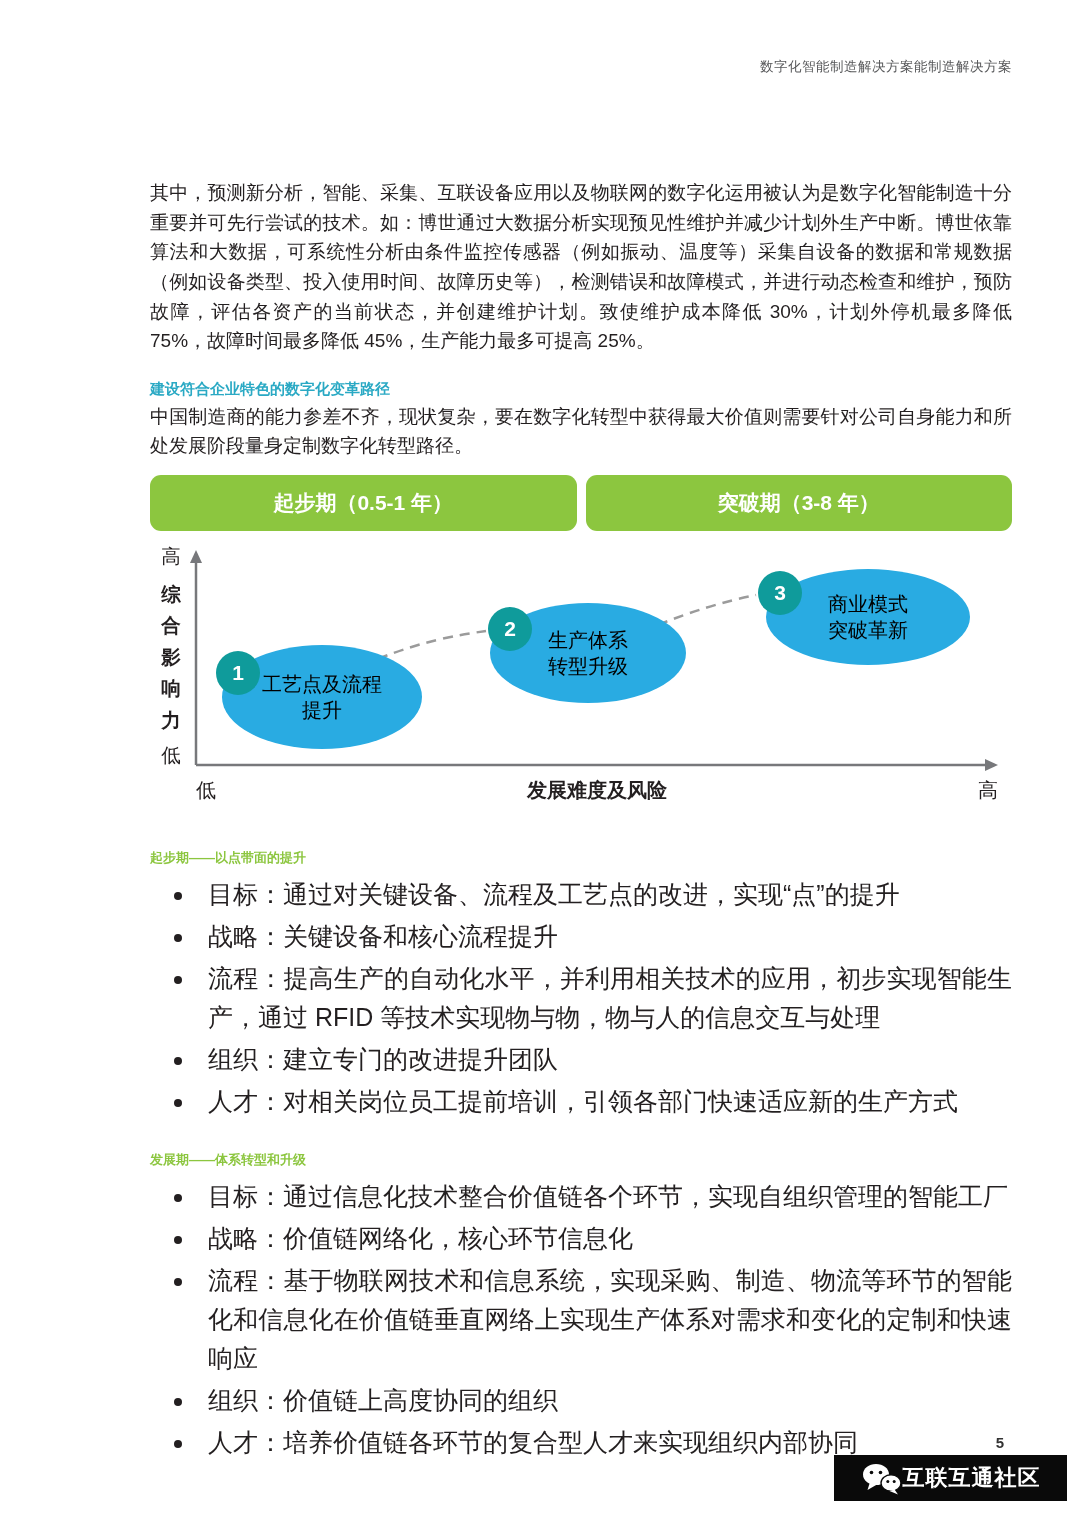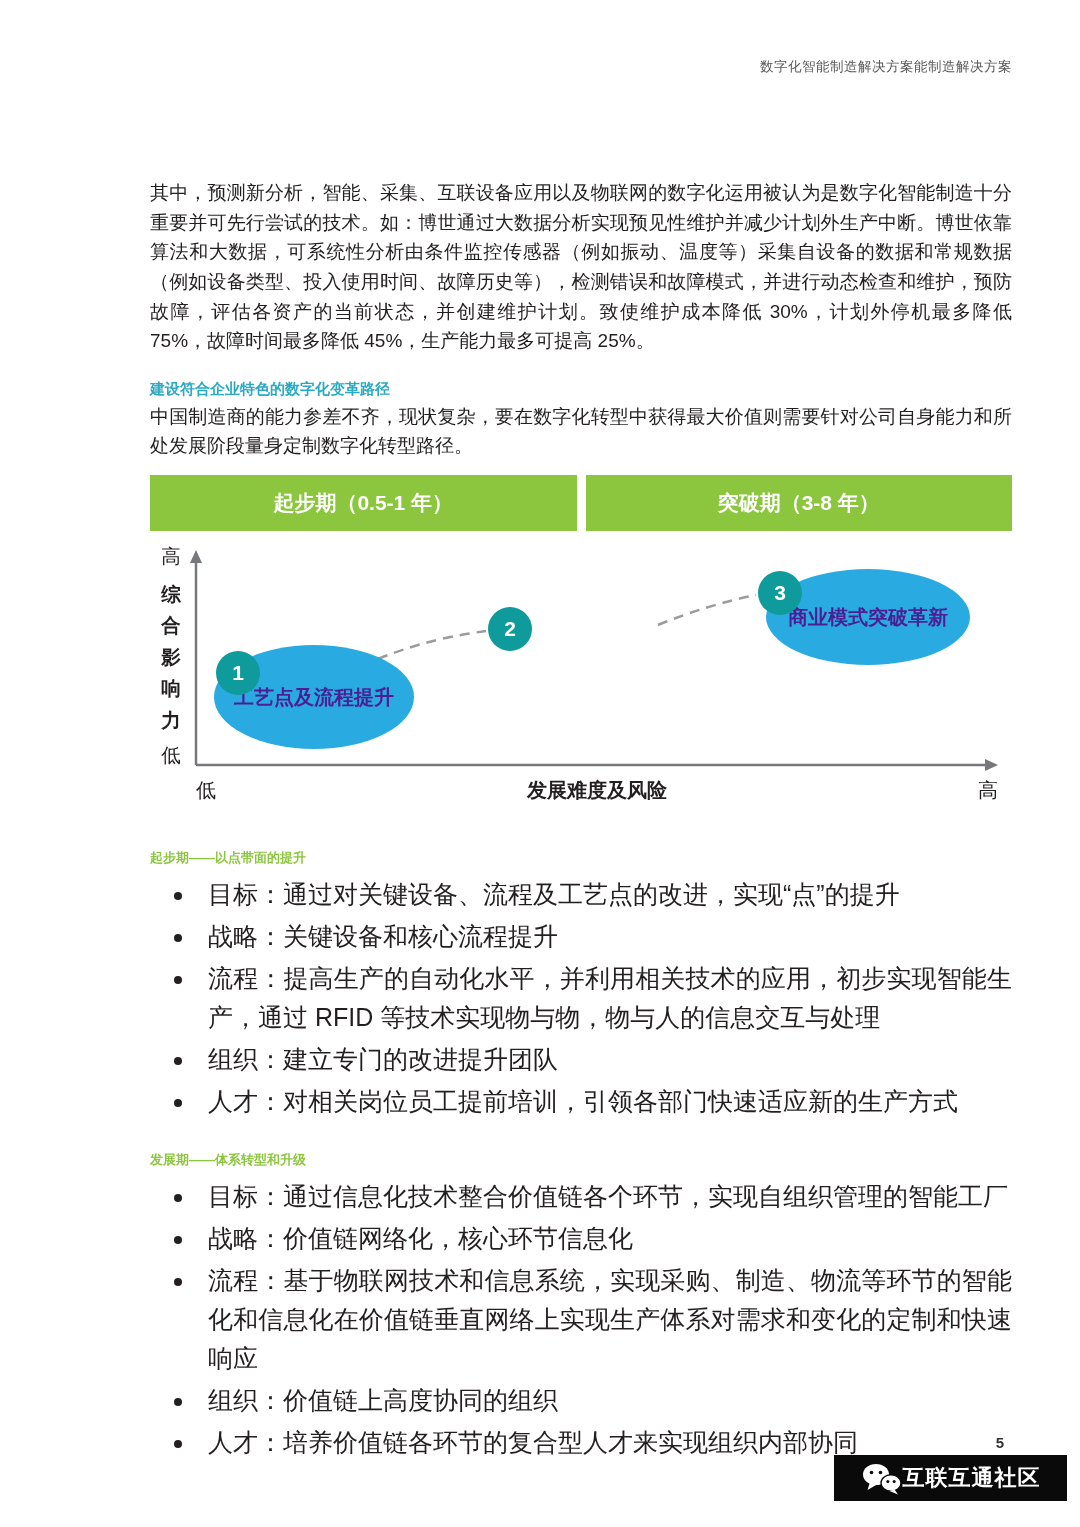--- a/index.html
+++ b/index.html
@@ -11,37 +11,37 @@
   .page{position:relative;width:1080px;height:1527px;background:#fff;overflow:hidden;
         font-family:"Liberation Sans","DejaVu Sans",sans-serif;color:var(--text);}
   .header-bar{position:absolute;top:58px;right:68px;font-size:13.5px;color:#57585A;letter-spacing:.5px;}
   .content{position:absolute;left:150px;top:178px;width:862px;}
   p.body{font-size:19px;line-height:1.56;text-align:justify;margin:0;}
   h2.teal{color:var(--teal);font-size:15px;font-weight:bold;margin:24px 0 3px;}
   h3.green{color:var(--green);font-size:13px;font-weight:bold;margin:30px 0 8px;}
   
   .phase-row{display:flex;gap:9px;margin-top:14px;}
   .phase-box{flex:1;background:var(--green);color:#fff;font-weight:bold;font-size:21px;
-             text-align:center;padding:14px 0;}
+             text-align:center;padding:14px 0;border-radius:11px;}
   
   .plot{position:relative;height:272px;margin-top:16px;}
   .plot svg.axes{position:absolute;left:0;top:0;}
   .ylab{position:absolute;left:0;top:0;width:42px;text-align:center;font-size:19.5px;color:var(--text);}
   .ylab .end{line-height:1;}
   .ylab .mid{font-weight:bold;width:22px;margin:12px auto 10px;word-break:break-all;line-height:1.62;}
   .ylab .bottom{margin-top:10px;}
   .xlabels{position:absolute;left:46px;right:14px;top:230px;display:flex;justify-content:space-between;
            align-items:baseline;font-size:20px;}
   .xlabels .xmid{font-weight:bold;}
-  .bubble{position:absolute;background:var(--blue);color:#4c1d95;font-weight:bold;font-size:20px;
-          border-radius:50%;display:flex;flex-direction:row;align-items:center;justify-content:center;
+  .bubble{position:absolute;background:var(--blue);color:#000000;font-weight:normal;font-size:20px;
+          border-radius:50%;display:flex;flex-direction:column;align-items:center;justify-content:center;
           text-align:center;line-height:1.3;z-index:2;}
   .badge{position:absolute;width:44px;height:44px;border-radius:50%;background:var(--badge);color:#fff;
          font-weight:bold;font-size:21px;display:flex;align-items:center;justify-content:center;z-index:3;}
-  #bubble-1{left:64px;top:98px;width:200px;height:104px;}
+  #bubble-1{left:72px;top:98px;width:200px;height:104px;}
   #bubble-2{left:340px;top:56px;width:196px;height:100px;}
   #bubble-3{left:616px;top:22px;width:204px;height:96px;}
   #badge-1{left:66px;top:104px;}
   #badge-2{left:338px;top:60px;}
   #badge-3{left:608px;top:24px;}
   
   ul.bullets{margin:0;padding-left:46px;list-style:disc;}
   ul.bullets li{font-size:25px;line-height:1.56;margin:3px 0;text-align:justify;padding-left:12px;}
   .overview{margin-top:28px;}
   
@@ -90,20 +90,24 @@
           <div class="mid">综合影响力</div>
           <div class="end bottom">低</div>
         </div>
 
         <div class="bubble" id="bubble-1">
           <span>工艺点及流程</span>
           <span>提升</span>
         </div>
         <div class="badge" id="badge-1">1</div>
 
+        <div class="bubble" id="bubble-2">
+          <span>生产体系</span>
+          <span>转型升级</span>
+        </div>
         <div class="badge" id="badge-2">2</div>
 
         <div class="bubble" id="bubble-3">
           <span>商业模式</span>
           <span>突破革新</span>
         </div>
         <div class="badge" id="badge-3">3</div>
 
         <div class="xlabels">
           <span>低</span>

